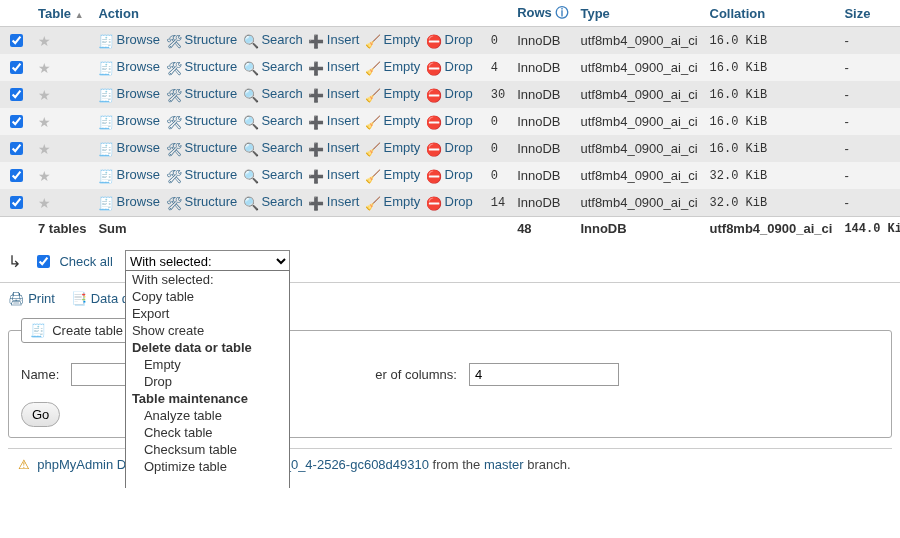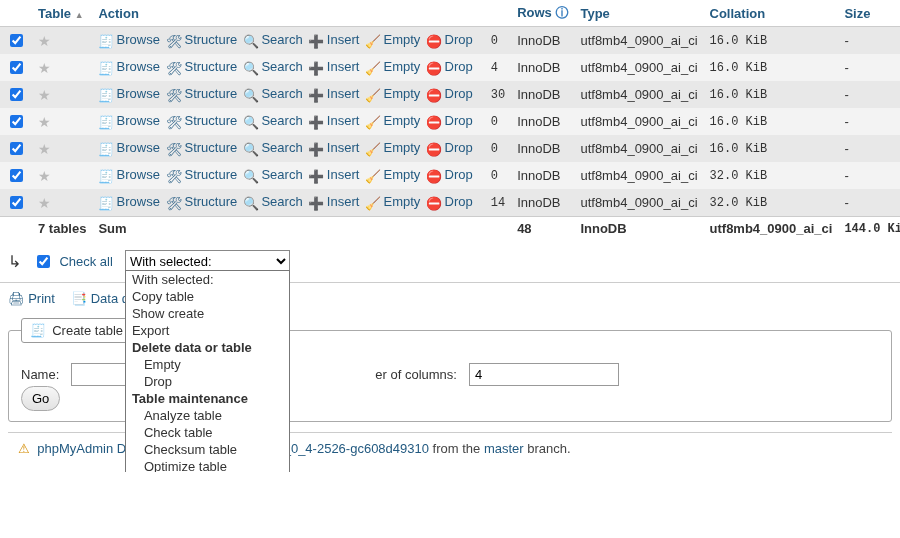--- a/index.html
+++ b/index.html
@@ -219,22 +219,22 @@
     <input type="checkbox" checked="" style="">
     <span>Check all</span>
   </label>
   <div style="position:relative;">
     <select class="select-box">
       <option>With selected:</option>
     </select>
     <div class="dropdown-open">
       <div class="opt">With selected:</div>
       <div class="opt">Copy table</div>
+      <div class="opt">Export</div>
       <div class="opt">Show create</div>
-      <div class="opt">Export</div>
       <div class="opt group">Delete data or table</div>
       <div class="opt indent">Empty</div>
       <div class="opt indent">Drop</div>
       <div class="opt group">Table maintenance</div>
       <div class="opt indent">Analyze table</div>
       <div class="opt indent">Check table</div>
       <div class="opt indent">Checksum table</div>
       <div class="opt indent">Optimize table</div>
       <div class="opt indent highlighted">Repair table</div>
       <div class="opt group">Prefix</div>
@@ -261,21 +261,21 @@
     <span>🧾</span>
     <span>Create table</span>
   </legend>
   <div class="form-row">
     <label>Name:</label>
     <input type="text" style="width: 100px;" value="">
     <span style="flex:0 0 180px"></span>
     <label>er of columns:</label>
     <input type="text" style="width: 150px;" value="4">
   </div>
-  <div class="go-btn" style="margin-top:0">
+  <div class="go-btn" style="margin-top:16px">
     <button>Go</button>
   </div>
 </fieldset>
 
 <div class="notice">
   <span class="warn">⚠</span>
   <a>phpMyAdmin Demo Serv</a><span>sion </span><a>RELEASE_5_0_4-2526-gc608d49310</a><span> from the </span><a>master</a><span> branch.</span>
 </div>
 
 </body></html>

